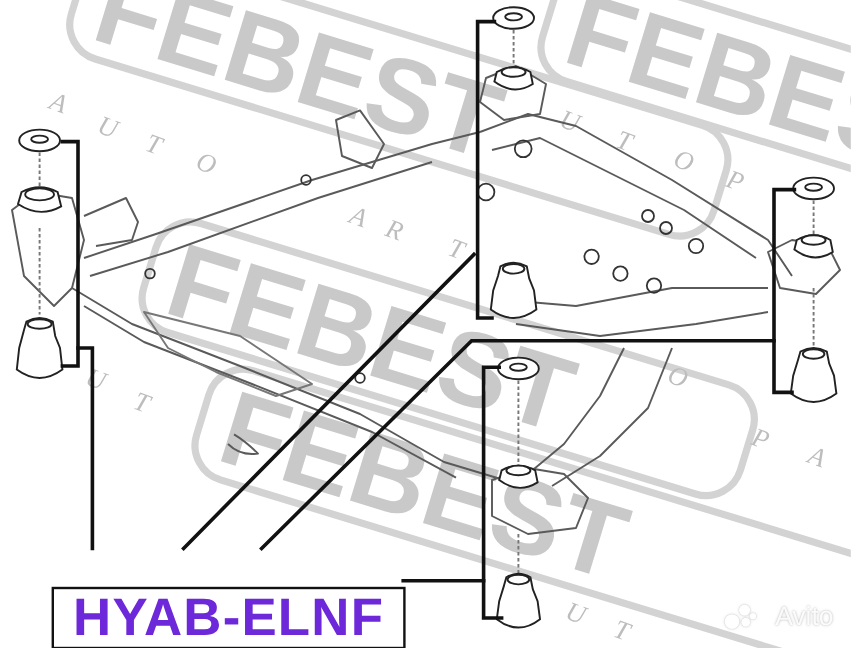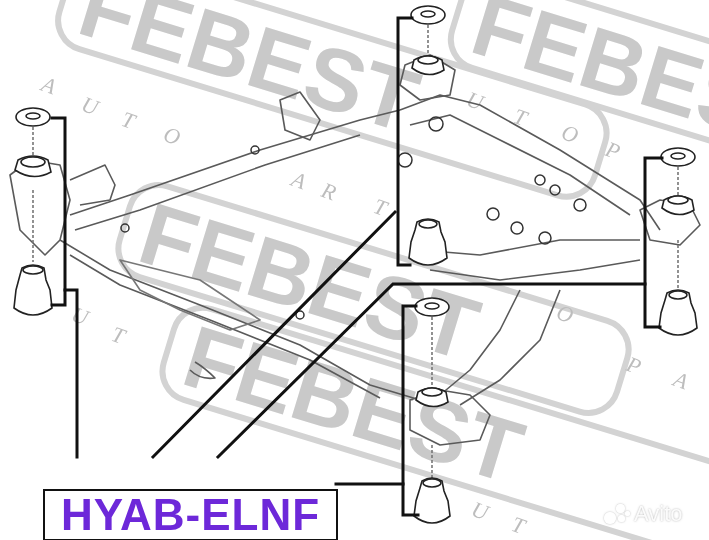--- a/index.html
+++ b/index.html
@@ -10,21 +10,21 @@
   .wm-sub { font-family: "Liberation Serif", serif; fill: #bdbdbd; font-style: italic; }
   .part-label {
     position: absolute; left: 43px; top: 457px; width: 291px; height: 48px;
     border: 2px solid #111; background: rgba(255,255,255,0.55);
     display: flex; align-items: center; justify-content: center;
     font-family: "Liberation Sans", sans-serif; font-weight: bold; font-size: 44px;
     letter-spacing: 1px; color: #6d28d9; line-height: 1; margin-top: 32px;
   }
   .avito {
     position: absolute; left: 604px; top: 500px; height: 28px;
-    display: flex; align-items: center; gap: 4px;
+    display: flex; align-items: center; gap: 16px;
     color: rgba(255,255,255,0.92); font-family: "Liberation Sans", sans-serif; font-size: 22px;
     text-shadow: 0 0 2px rgba(120,120,120,0.6);
   }
   .avito-dots { position: relative; width: 26px; height: 24px; }
   .avito-dots span { position: absolute; border-radius: 50%; background: rgba(255,255,255,0.92); box-shadow: 0 0 2px rgba(120,120,120,0.6); }
 </style>
 </head>
 <body>
 
 <div id="stage">

